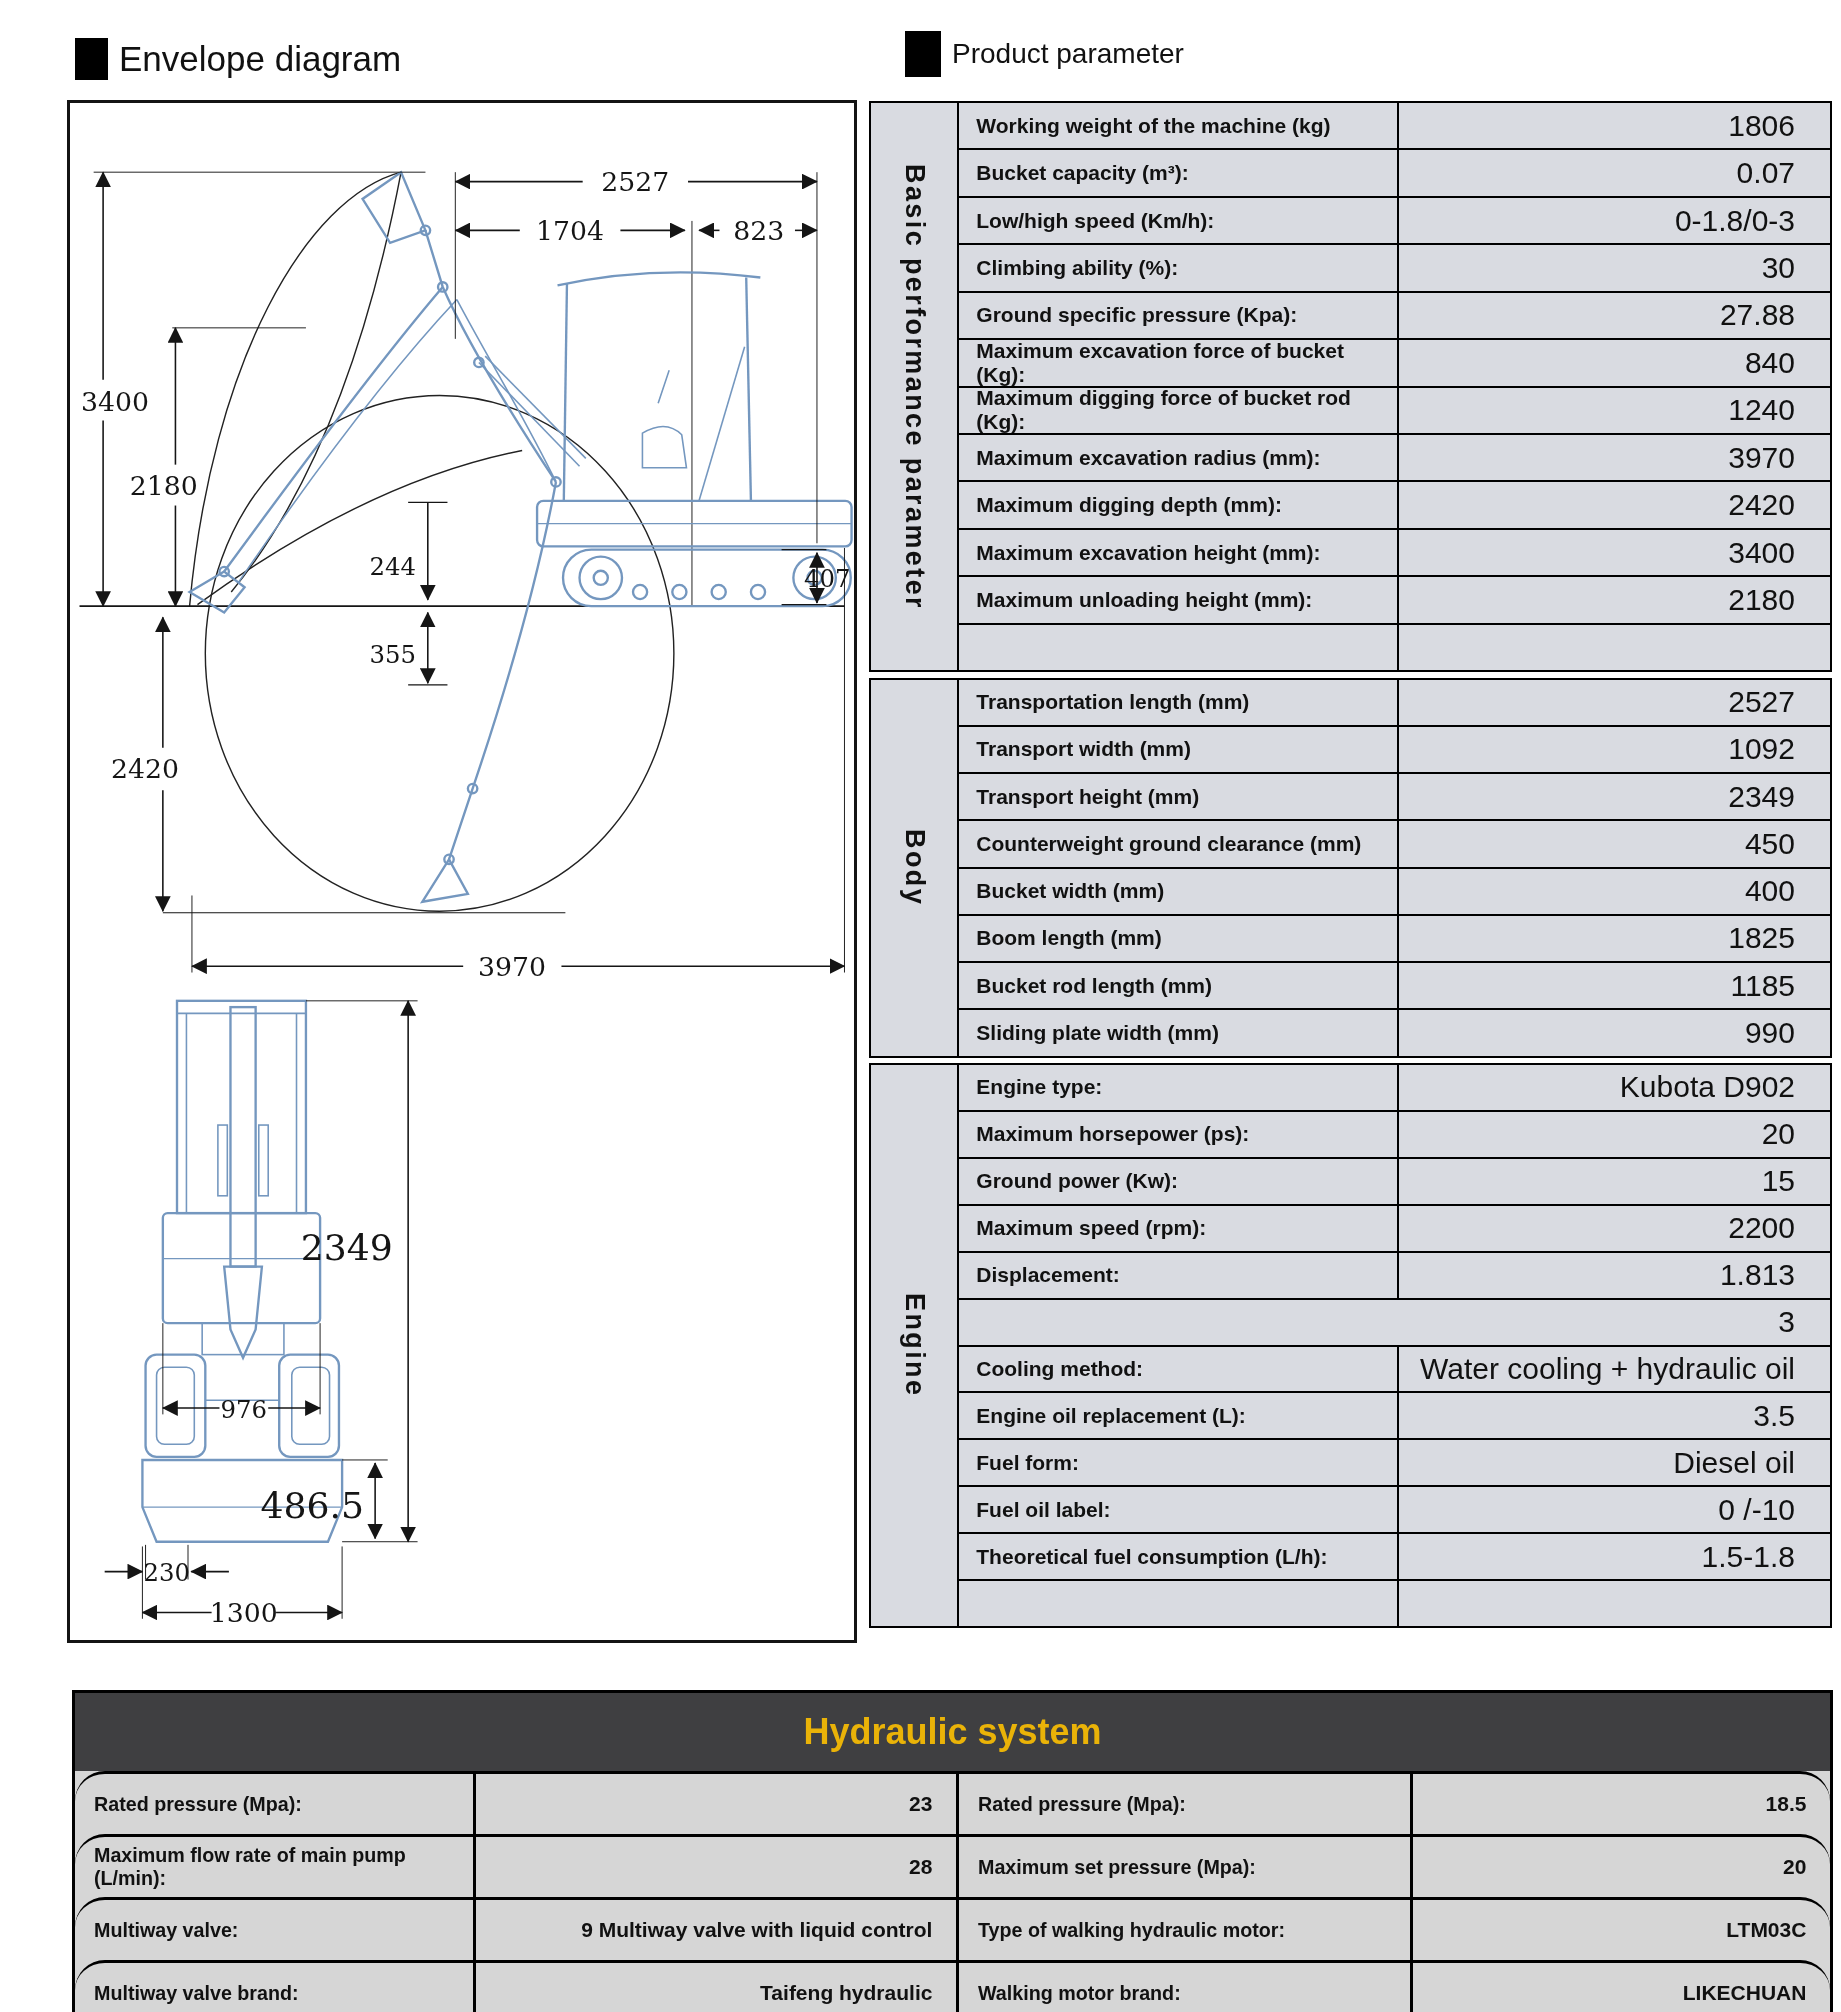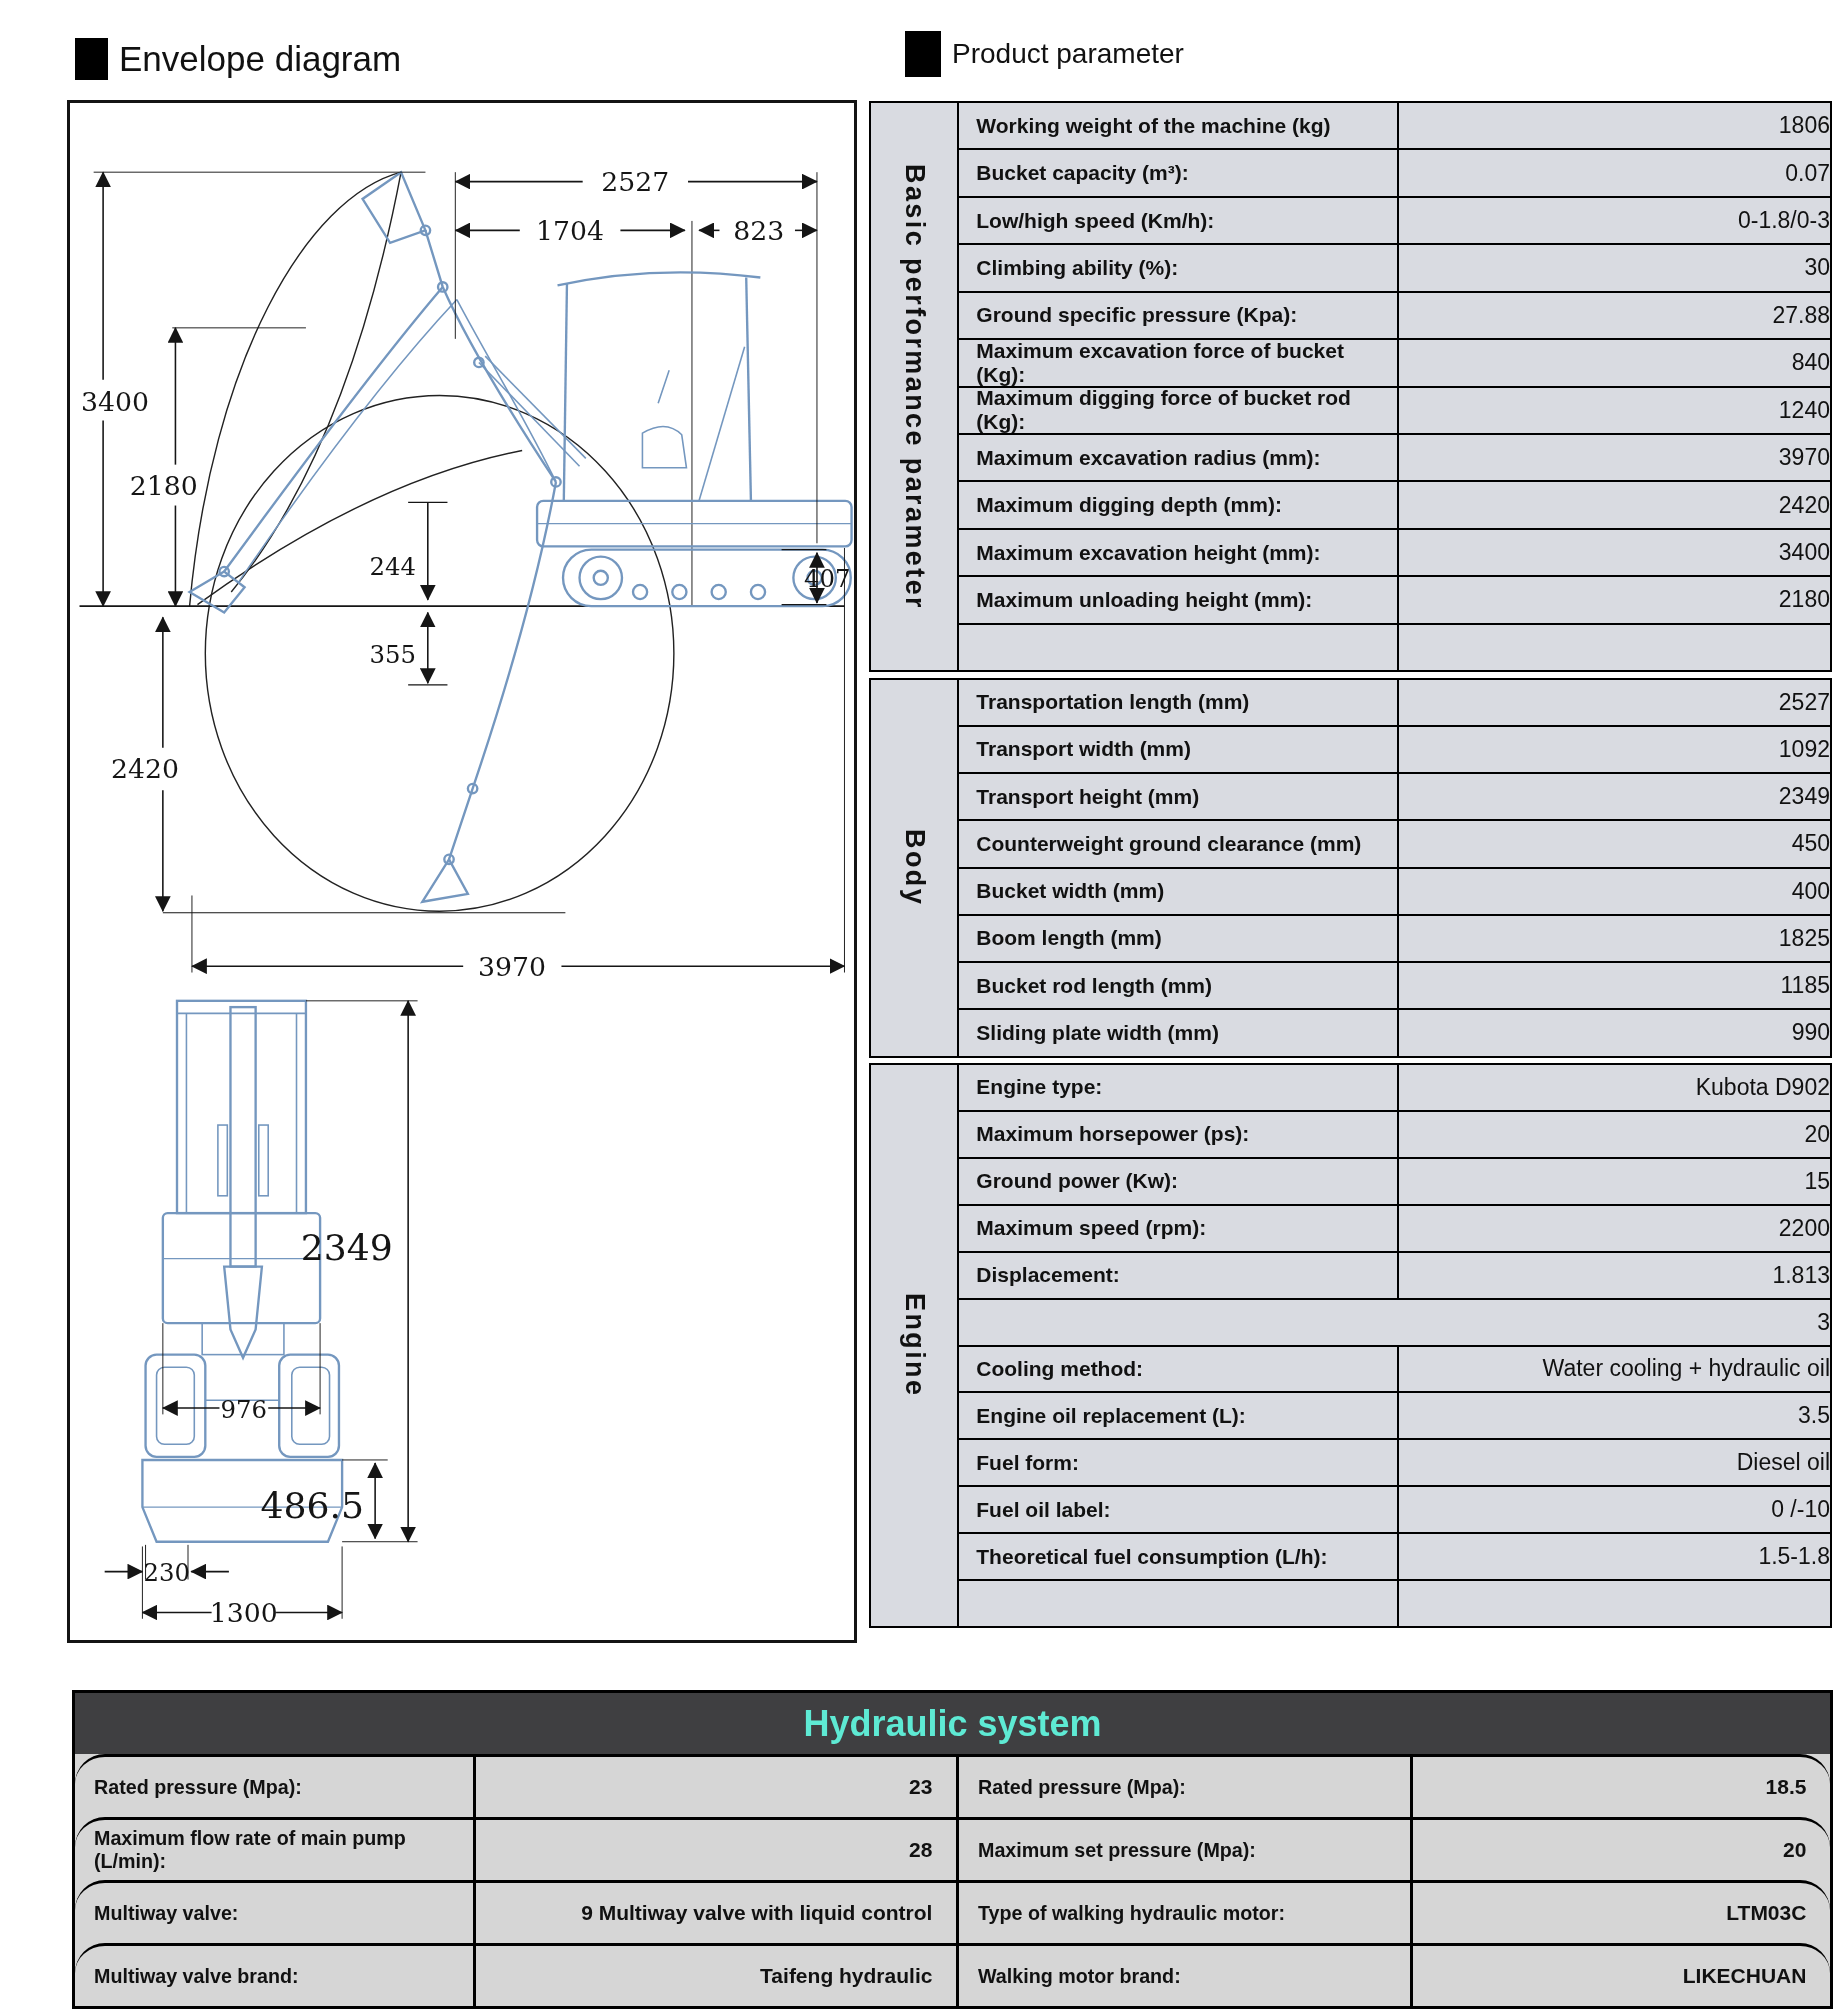--- a/index.html
+++ b/index.html
@@ -34,26 +34,26 @@
                 align-items:center; justify-content:center; overflow:hidden; }
   .vtext { writing-mode:vertical-rl; white-space:nowrap; font-weight:bold;
            font-size:27px; letter-spacing:2.4px; }
   .rows { flex:1; display:flex; flex-direction:column; min-width:0; }
   .prow { flex:1; display:flex; min-height:0; }
   .prow + .prow { border-top:2.4px solid #000; }
   .plabel { width:440px; box-sizing:border-box; border-right:2.4px solid #000;
             display:flex; align-items:center; padding-left:17.3px;
             font-weight:bold; font-size:21px; }
   .pvalue { flex:1; display:flex; align-items:center; justify-content:flex-end;
-            font-size:23px; }
+            padding-right:35px; font-size:30px; }
 
   
   .hydraulic { position:absolute; left:72px; top:1690px; width:1761px;
                border:3.1px solid #000; box-sizing:border-box; background:#d6d6d6; }
-  .hyd-title { height:61px; background:#3f3f41; color:#5eead4; font-weight:bold;
+  .hyd-title { height:78px; background:#3f3f41; color:#eab308; font-weight:bold;
                font-size:36px; display:flex; align-items:center; justify-content:center; }
   .hyd-row { display:flex; height:63px; box-sizing:border-box; border-top:3.9px solid #000;border-radius:30px; }
   .hyd-cell { display:flex; align-items:center; box-sizing:border-box; min-width:0; }
   .hyd-c1 { width:401px; border-right:3.9px solid #000; }
   .hyd-c2 { width:483px; border-right:3.9px solid #000; }
   .hyd-c3 { width:454px; border-right:3.9px solid #000; }
   .hyd-c4 { flex:1; }
   .hyd-label { padding-left:19px; font-weight:bold; font-size:19.7px; }
   .hyd-value { justify-content:flex-end; padding-right:23.6px; font-weight:bold; font-size:21px; }
 </style>

